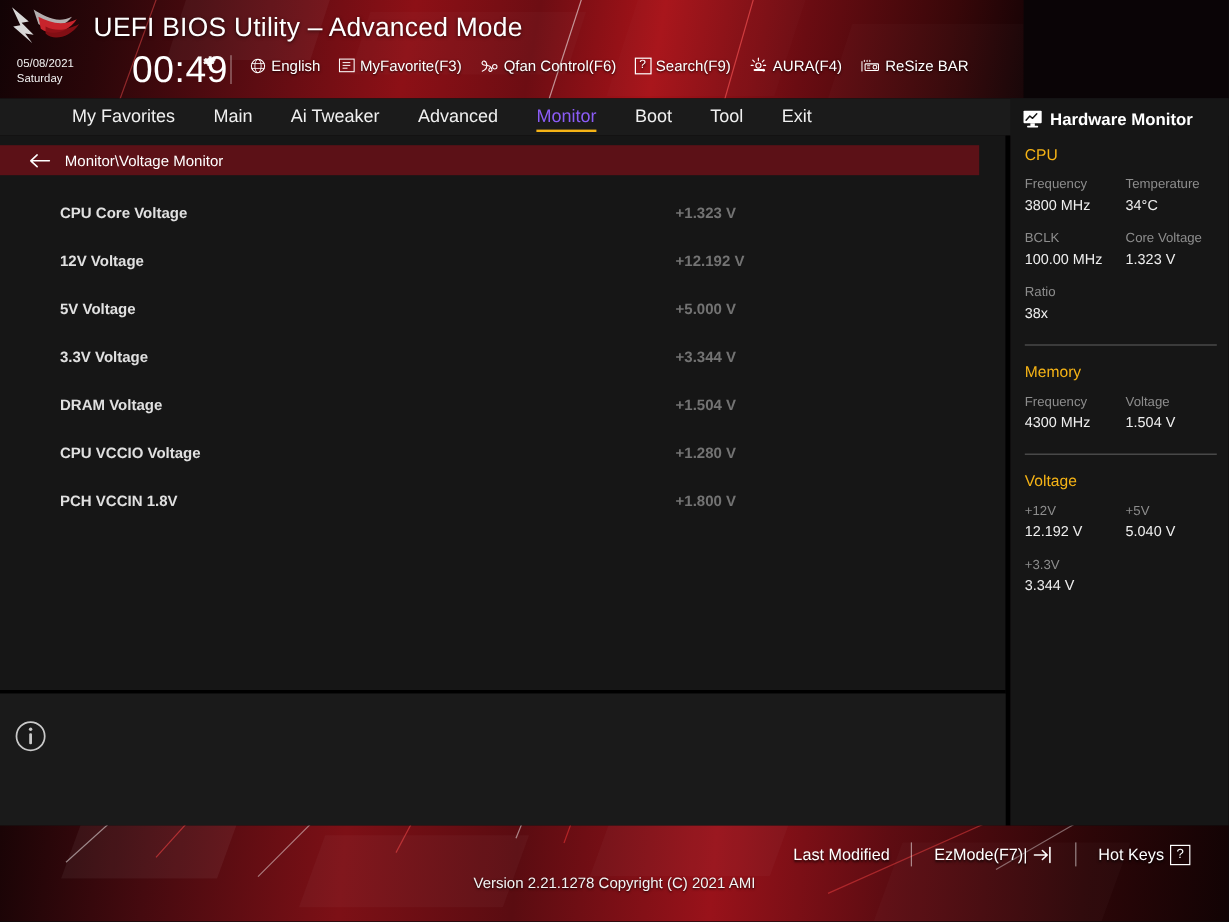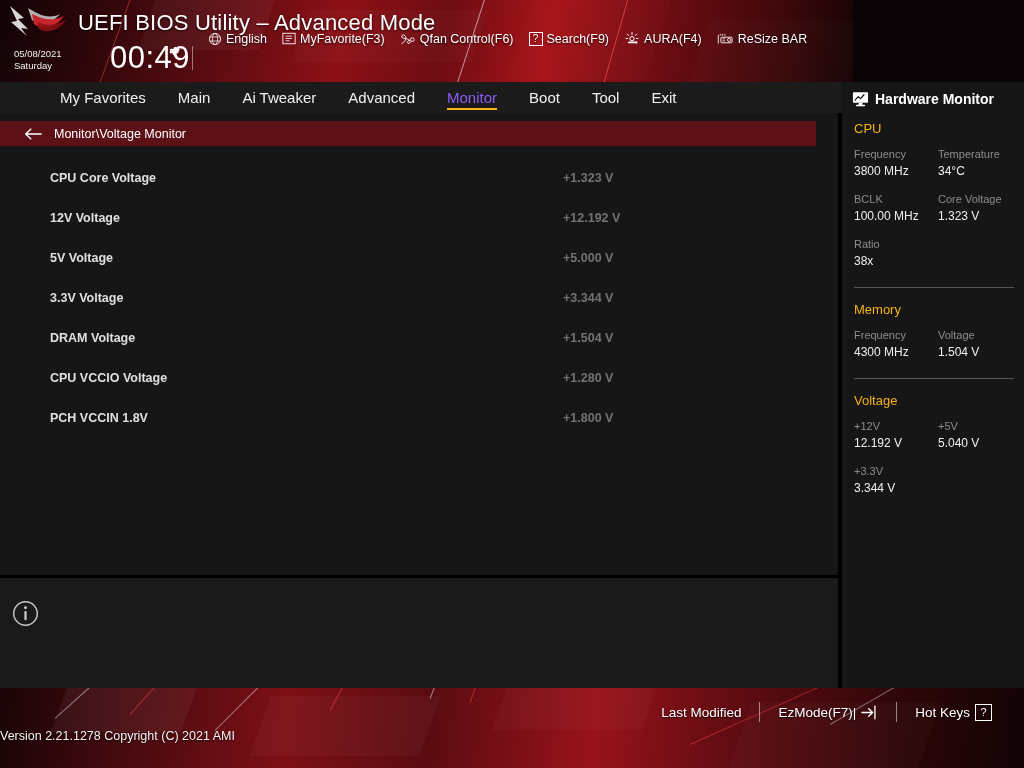--- a/index.html
+++ b/index.html
@@ -30,21 +30,21 @@
     letter-spacing:.2px; text-shadow:0 1px 3px rgba(0,0,0,.7);
     white-space:nowrap;
   }
 
   .dt-block { position:absolute; left:14px; top:48px; font-size:9.5px; line-height:11.5px; color:#f2f2f2; }
   .clock { position:absolute; left:78px; top:40px; font-size:31px; font-weight:300; color:#fff; letter-spacing:.5px;margin-left:32px; }
   .clock-gear { position:absolute; left:167px; top:44px; }
 
   .sep-v { position:absolute; top:46px; width:1px; height:24px; background:rgba(255,255,255,.45); }
 
-  .tools { position:absolute; left:208px; top:31px; display:flex; align-items:center; gap:15px;justify-content:center; }
+  .tools { position:absolute; left:208px; top:47px; display:flex; align-items:center; gap:15px;justify-content:center; }
   .tool { display:flex; align-items:center; gap:4px; font-size:12.5px; color:#fff; white-space:nowrap;
           text-shadow:0 1px 2px rgba(0,0,0,.8); cursor:pointer; }
   .tool svg { display:block; }
 
   
   #navbar {
     position:absolute; left:0; top:82px; width:1024px; height:31px;
     background:#1b1b1b;
     display:flex; align-items:center;
   }
@@ -95,21 +95,21 @@
   }
   #footer .fshape { position:absolute; background:rgba(255,255,255,0.05); }
   #footer .fline { position:absolute; height:1px; transform-origin:left center; }
 
   .foot-ctrls { position:absolute; right:14px; top:14px; display:flex; align-items:center; gap:0;justify-content:flex-end; }
   .fitem { font-size:13.5px; color:#fff; display:flex; align-items:center; gap:5px; padding:0 18px;
            white-space:nowrap; text-shadow:0 1px 2px rgba(0,0,0,.8); cursor:pointer; }
   .fdiv { width:1px; height:20px; background:rgba(255,255,255,.5); }
   .qbox { display:inline-flex; align-items:center; justify-content:center;
           width:17px; height:17px; border:1px solid #fff; font-size:11px; line-height:1; }
-  .version { position:absolute; left:0; top:41px; width:1024px; text-align:left;
+  .version { position:absolute; left:0; top:41px; width:1024px; text-align:center;
              font-size:12.5px; color:#f3f3f3; text-shadow:0 1px 2px rgba(0,0,0,.85); }
 </style>
 </head>
 <body>
 
 <div id="banner">
   <div class="bshape" style="left:150px;top:-20px;width:120px;height:70px;transform:skewX(-18deg);"></div>
   <div class="bshape" style="left:300px;top:10px;width:180px;height:52px;transform:skewX(-18deg);opacity:.55;"></div>
   <div class="bshape" style="left:520px;top:-10px;width:140px;height:90px;transform:skewX(-18deg);opacity:.4;"></div>
   <div class="bshape" style="left:700px;top:20px;width:200px;height:62px;transform:skewX(-18deg);opacity:.45;"></div>

